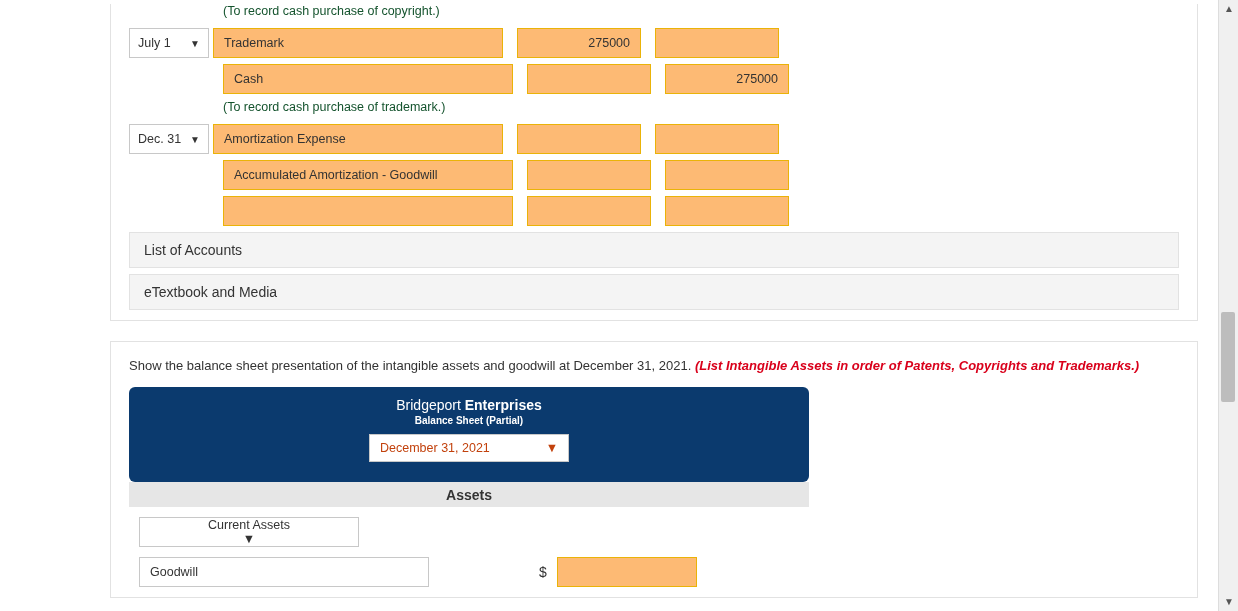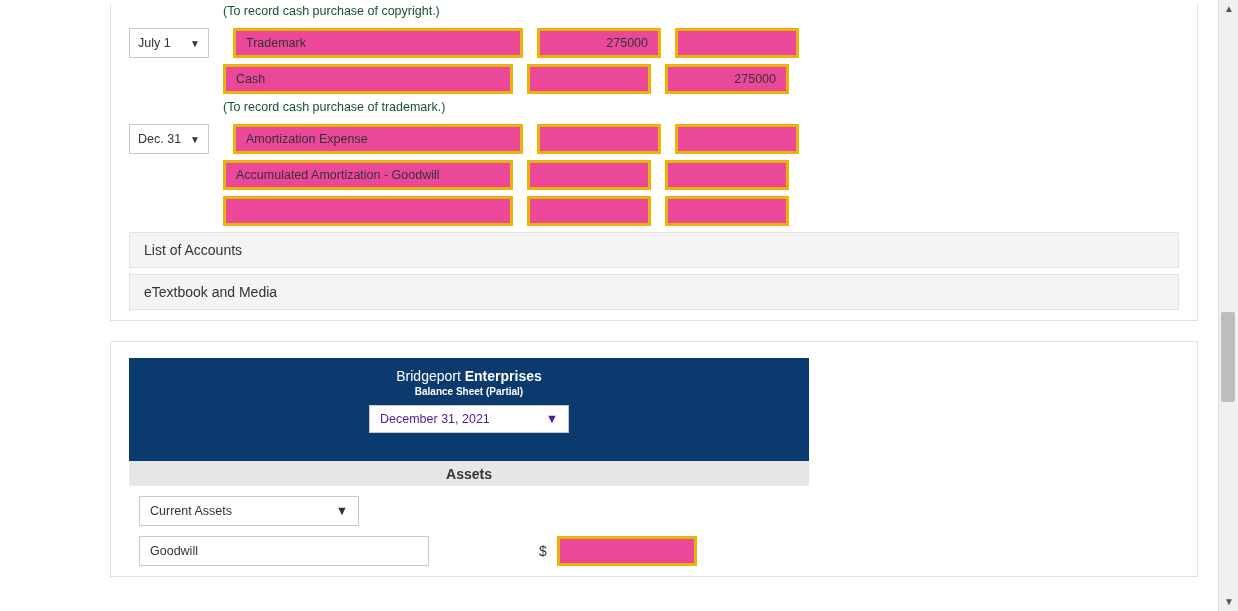--- a/index.html
+++ b/index.html
@@ -53,21 +53,21 @@
     background: #fff;
   }
   .card.top { border-top: none; padding-top: 0; }
   .card.bottom { padding-top: 16px; }
 
   .journal-row {
     display: flex;
     align-items: center;
     margin: 6px 0;
   }
-  .date-col { width: 80px; margin-right: 24px; }
+  .date-col { width: 80px; margin-right: 4px; }
   .account-col { width: 290px; margin-right: 14px; }
   .amount-col { width: 124px; margin-right: 14px; }
   .date-spacer { width: 94px; }
   .note-line {
     margin: 4px 0 10px 94px;
     color: #14532d;
     font-size: 12.5px;
   }
   .dropdown {
     height: 30px;
@@ -75,22 +75,22 @@
     background: #fff;
     display: flex;
     align-items: center;
     justify-content: space-between;
     padding: 0 8px;
     font-size: 12.5px;
   }
   .dropdown .caret { font-size: 10px; color: #333; }
   .text-input {
     height: 30px;
-    border: 3px solid #eab308;
-    background: #ec4899;
+    border: 1px solid #eab308;
+    background: #fdba74;
     padding: 4px 10px;
     display: flex;
     align-items: center;
     font-size: 12.5px;
   }
   .text-input.right { justify-content: flex-end; }
 
   .band {
     height: 36px;
     background: #f4f4f4;
@@ -113,35 +113,36 @@
     font-style: italic;
     font-weight: 600;
   }
 
   .bs-header {
     background: #0b3a6e;
     color: #fff;
     text-align: center;
     padding: 10px 0 12px 0;
     width: 680px;
+    border-radius: 6px;
   }
   .bs-header .line1 { font-size: 14px; }
   .bs-header .line1 b { font-weight: 700; }
   .bs-header .line2 { font-size: 10px; font-weight: 700; margin-top: 2px; }
   .bs-date-dd {
-    margin: 8px auto 16px auto;
+    margin: 8px auto 8px auto;
     width: 200px;
     height: 28px;
     background: #fff;
     border: 1px solid #c8c8c8;
     display: flex;
     align-items: center;
     justify-content: space-between;
     padding: 0 10px;
-    color: #4c1d95;
+    color: #c2410c;
     font-size: 12.5px;
   }
   .bs-assets-band {
     background: #e6e6e6;
     width: 680px;
     height: 25px;
     display: flex;
     align-items: center;
     justify-content: center;
     font-weight: 700;
@@ -155,20 +156,21 @@
   .bs-dd {
     width: 220px;
     height: 30px;
     border: 1px solid #c8c8c8;
     background: #fff;
     display: flex;
     align-items: center;
     justify-content: space-between;
     padding: 0 10px;
     font-size: 12.5px;
+    flex-direction: column;
   }
   .bs-input {
     width: 290px;
     height: 30px;
     border: 1px solid #c8c8c8;
     background: #fff;
     padding: 0 10px;
     display: flex;
     align-items: center;
     font-size: 12.5px;
@@ -282,20 +284,23 @@
     <div class="band">
       <span>List of Accounts</span>
     </div>
     <div class="band">
       <span>eTextbook and Media</span>
     </div>
   </div>
 
   <div class="card bottom">
 
+    <div class="instruction">
+      <span>Show the balance sheet presentation of the intangible assets and goodwill at December 31, 2021. </span><span class="red">(List Intangible Assets in order of Patents, Copyrights and Trademarks.)</span>
+    </div>
 
     <div class="bs-header">
       <div class="line1">
         <span>Bridgeport </span><b>Enterprises</b>
       </div>
       <div class="line2">Balance Sheet (Partial)</div>
       <div class="bs-date-dd">
         <span>December 31, 2021</span>
         <span class="caret">▼</span>
       </div>

